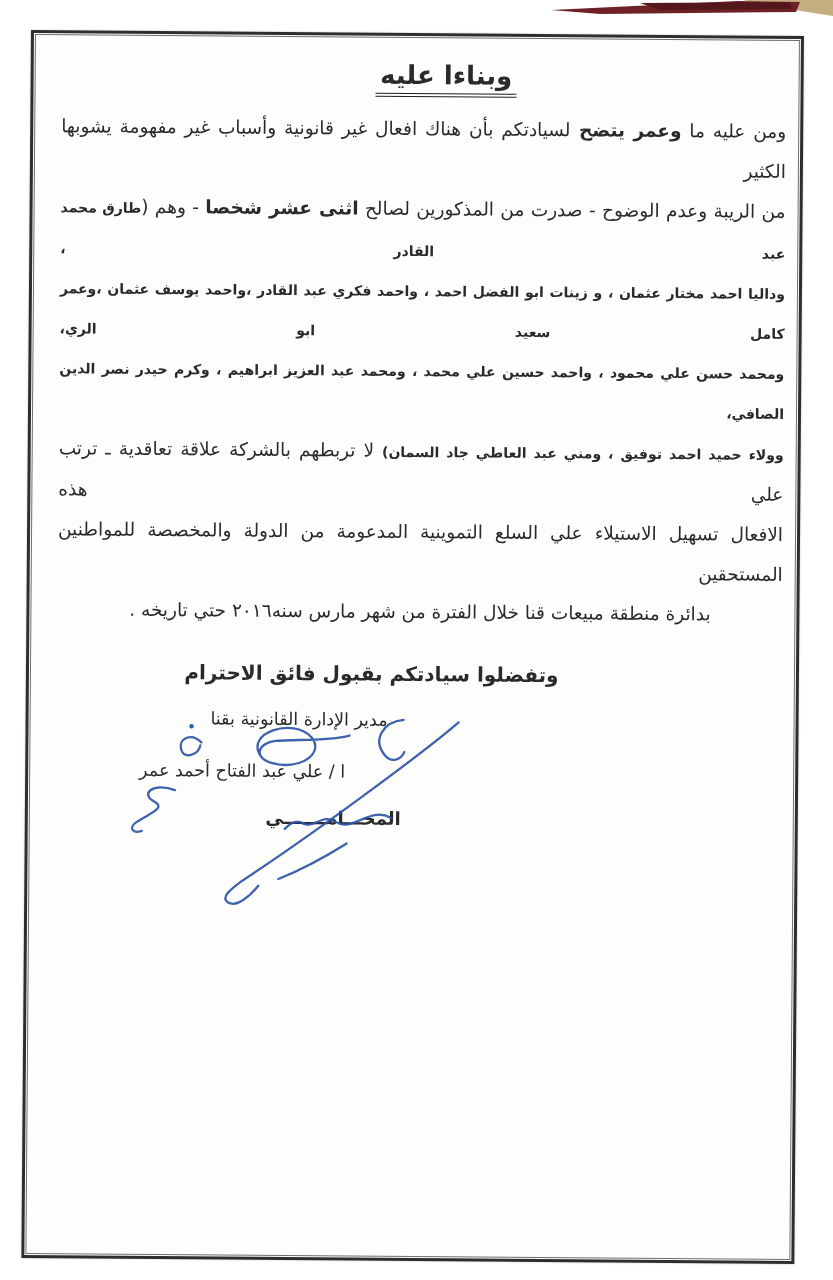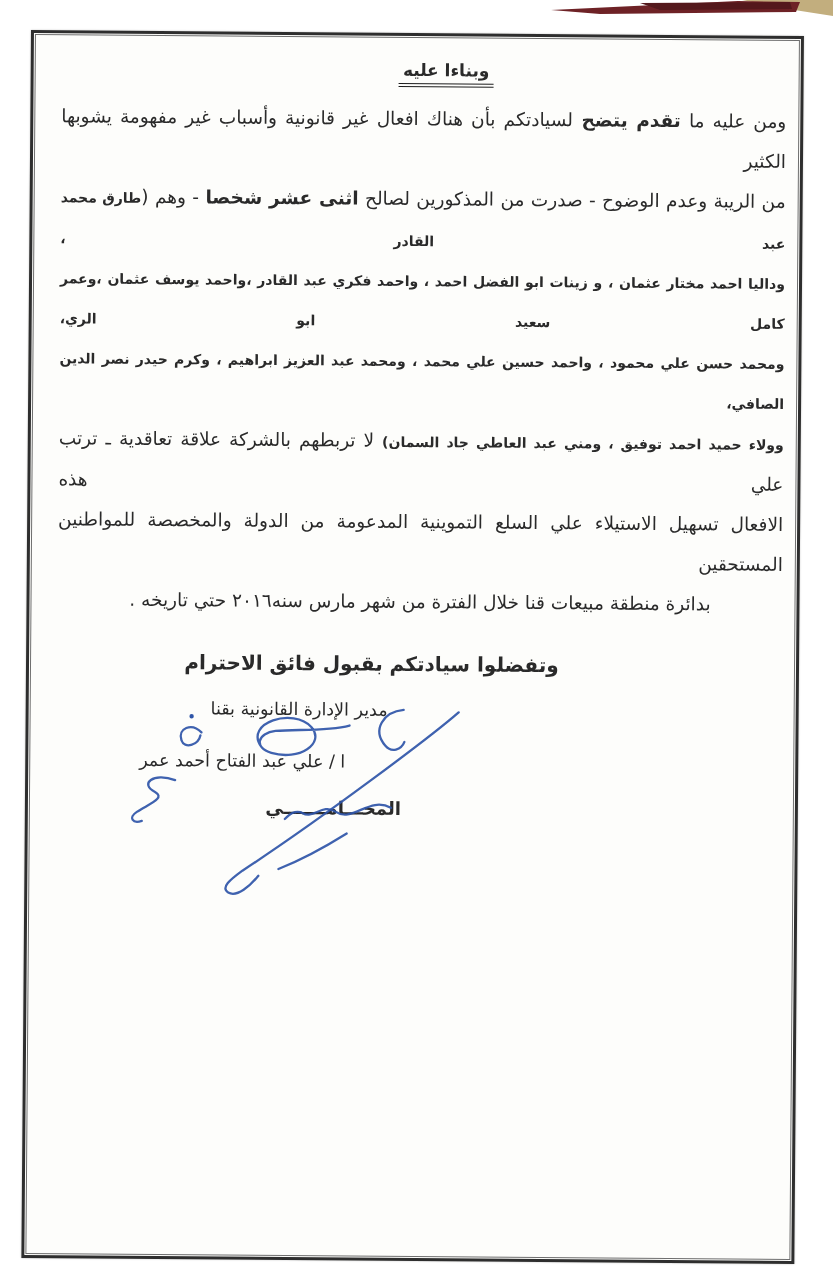--- a/index.html
+++ b/index.html
@@ -20,21 +20,21 @@
     border:3px solid #2e2e2e;background:var(--paper);
     transform:rotate(0.45deg);transform-origin:top left;
     box-shadow:0 0 2px rgba(0,0,0,.25);
   }
   .frame-inner{
     position:absolute;inset:1px;border:1px solid #6e6e6e;
     padding:17px 12px 0 26px;box-sizing:border-box;
   }
   .title-wrap{text-align:center;padding-left:44px;margin-top:5px;}
   .doc-title{
-    display:inline-block;font-weight:bold;font-size:17px;color:var(--ink);
+    display:inline-block;font-weight:bold;font-size:26px;color:var(--ink);
     border-bottom:4px double #1c1c1c;padding:0 4px 3px 4px;
   }
   .line{
     direction:rtl;color:var(--ink);font-size:18.5px;line-height:40px;
     text-align:justify;text-align-last:justify;
   }
   .p1{margin-top:12px;}
   .b{font-weight:bold;}
   .small-b{font-weight:bold;font-size:14px;}
   .names{font-size:14px;font-weight:bold;line-height:40px;}
@@ -60,21 +60,21 @@
   <polygon points="640,3 790,2 792,9 660,10" fill="#54181c"></polygon>
 </svg>
 
 <div class="frame">
   <div class="frame-inner">
 
     <div class="title-wrap">
       <span class="doc-title">وبناءا عليه</span>
     </div>
 
-    <div class="line p1"><span class="b"></span><span>ومن عليه ما </span><span class="b">تقدم  يتضح </span><span>لسيادتكم بأن هناك افعال غير قانونية وأسباب غير مفهومة يشوبها الكثير</span></div>
+    <div class="line p1"><span class="b"></span><span>ومن عليه ما </span><span class="b">وعمر  يتضح </span><span>لسيادتكم بأن هناك افعال غير قانونية وأسباب غير مفهومة يشوبها الكثير</span></div>
 
     <div class="line"><span>من الريبة وعدم الوضوح - صدرت من المذكورين لصالح </span><span class="b">اثنى عشر شخصا</span><span> - وهم (</span><span class="small-b">طارق محمد عبد القادر ،</span></div>
 
     <div class="line names">وداليا احمد مختار عثمان ، و زينات ابو الفضل احمد ، واحمد فكري عبد القادر ،واحمد يوسف عثمان  ،وعمر كامل سعيد ابو الري،</div>
     <div class="line names">ومحمد حسن علي محمود ، واحمد حسين علي محمد ، ومحمد عبد العزيز ابراهيم ، وكرم حيدر نصر الدين الصافي،</div>
 
     <div class="line"><span class="small-b">وولاء حميد احمد توفيق ،  ومني عبد العاطي جاد السمان)</span><span> لا تربطهم بالشركة علاقة تعاقدية ـ ترتب علي هذه</span></div>
     <div class="line">الافعال تسهيل الاستيلاء علي السلع التموينية المدعومة من الدولة والمخصصة للمواطنين المستحقين</div>
     <div class="line center-line">بدائرة منطقة مبيعات قنا خلال الفترة من  شهر مارس سنه٢٠١٦ حتي تاريخه .</div>
 

